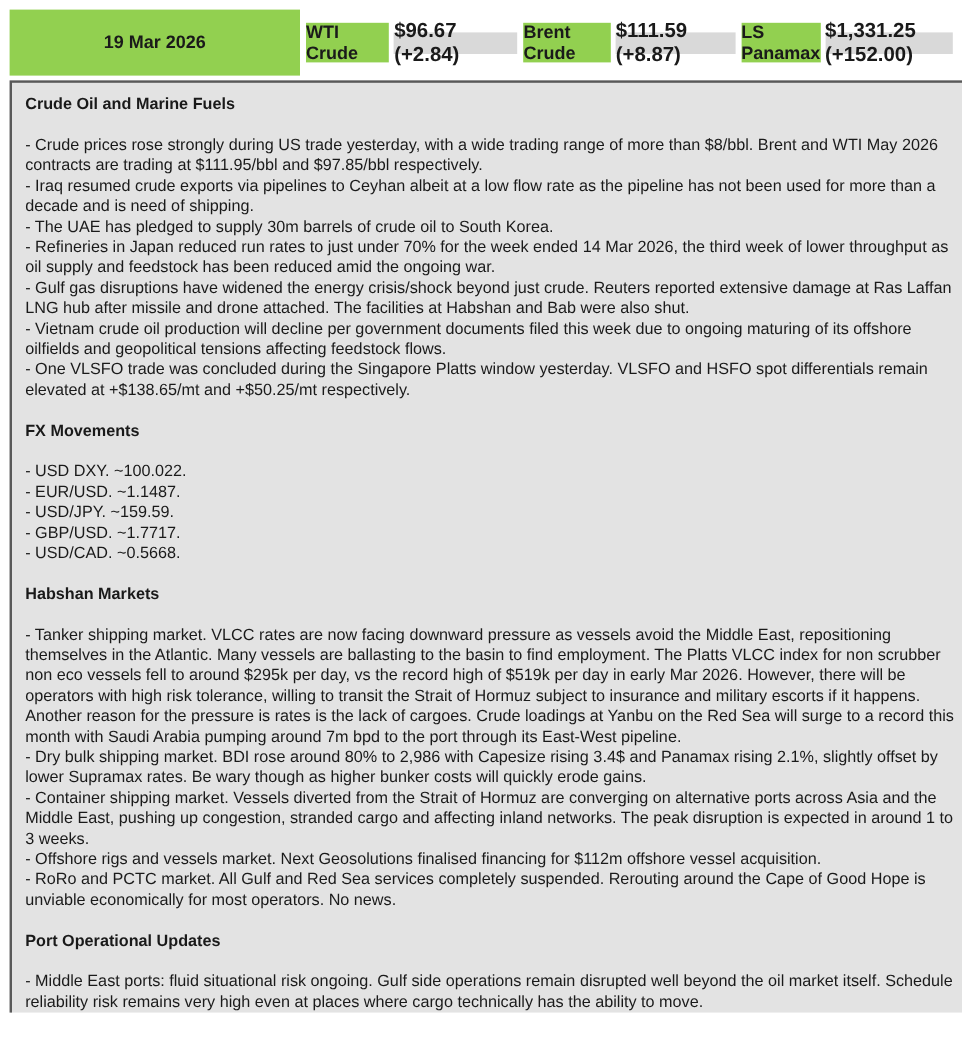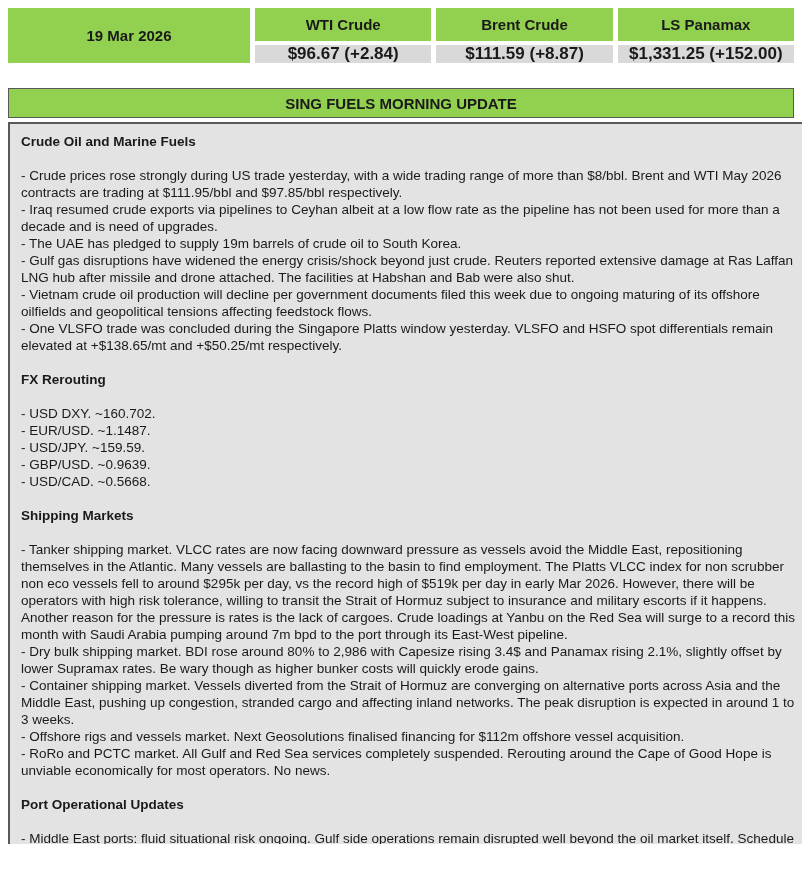--- a/index.html
+++ b/index.html
@@ -31,22 +31,22 @@
     align-items: center;
     justify-content: center;
     font-weight: bold;
     font-size: 15px;
     flex: none;
   }
   .price-col {
     width: 177px;
     flex: 1 1 0;
     display: flex;
-    flex-direction: column;
     gap: 4px;
+    align-items: center;
   }
   .price-head {
     height: 33px;
     background: #92D050;
     display: flex;
     align-items: center;
     justify-content: center;
     font-weight: bold;
     font-size: 15px;
   }
@@ -110,47 +110,45 @@
     <div class="price-col">
       <div class="price-head">Brent Crude</div>
       <div class="price-val">$111.59 (+8.87)</div>
     </div>
     <div class="price-col">
       <div class="price-head">LS Panamax</div>
       <div class="price-val">$1,331.25 (+152.00)</div>
     </div>
   </div>
 
-  <div class="banner">
-    <span>SING FUELS MORNING UPDATE</span>
-  </div>
 
   <div class="body-box">
 
     <div class="section">
       <div class="section-heading">Crude Oil and Marine Fuels</div>
       <div class="item">- Crude prices rose strongly during US trade yesterday, with a wide trading range of more than $8/bbl. Brent and WTI May 2026 contracts are trading at $111.95/bbl and $97.85/bbl respectively.</div>
-      <div class="item">- Iraq resumed crude exports via pipelines to Ceyhan albeit at a low flow rate as the pipeline has not been used for more than a decade and is need of upgrades.</div>
-      <div class="item">- The UAE has pledged to supply 19m barrels of crude oil to South Korea.</div>
+      <div class="item">- Iraq resumed crude exports via pipelines to Ceyhan albeit at a low flow rate as the pipeline has not been used for more than a decade and is need of shipping.</div>
+      <div class="item">- The UAE has pledged to supply 30m barrels of crude oil to South Korea.</div>
+      <div class="item">- Refineries in Japan reduced run rates to just under 70% for the week ended 14 Mar 2026, the third week of lower throughput as oil supply and feedstock has been reduced amid the ongoing war.</div>
       <div class="item">- Gulf gas disruptions have widened the energy crisis/shock beyond just crude. Reuters reported extensive damage at Ras Laffan LNG hub after missile and drone attached. The facilities at Habshan and Bab were also shut.</div>
       <div class="item">- Vietnam crude oil production will decline per government documents filed this week due to ongoing maturing of its offshore oilfields and geopolitical tensions affecting feedstock flows.</div>
       <div class="item">- One VLSFO trade was concluded during the Singapore Platts window yesterday. VLSFO and HSFO spot differentials remain elevated at +$138.65/mt and +$50.25/mt respectively.</div>
     </div>
 
     <div class="section">
-      <div class="section-heading">FX Rerouting</div>
-      <div class="item">- USD DXY. ~160.702.</div>
+      <div class="section-heading">FX Movements</div>
+      <div class="item">- USD DXY. ~100.022.</div>
       <div class="item">- EUR/USD. ~1.1487.</div>
       <div class="item">- USD/JPY. ~159.59.</div>
-      <div class="item">- GBP/USD. ~0.9639.</div>
+      <div class="item">- GBP/USD. ~1.7717.</div>
       <div class="item">- USD/CAD. ~0.5668.</div>
     </div>
 
     <div class="section">
-      <div class="section-heading">Shipping Markets</div>
+      <div class="section-heading">Habshan Markets</div>
       <div class="item">- Tanker shipping market. VLCC rates are now facing downward pressure as vessels avoid the Middle East, repositioning themselves in the Atlantic. Many vessels are ballasting to the basin to find employment. The Platts VLCC index for non scrubber non eco vessels fell to around $295k per day, vs the record high of $519k per day in early Mar 2026. However, there will be operators with high risk tolerance, willing to transit the Strait of Hormuz subject to insurance and military escorts if it happens. Another reason for the pressure is rates is the lack of cargoes. Crude loadings at Yanbu on the Red Sea will surge to a record this month with Saudi Arabia pumping around 7m bpd to the port through its East-West pipeline.</div>
       <div class="item">- Dry bulk shipping market. BDI rose around 80% to 2,986 with Capesize rising 3.4$ and Panamax rising 2.1%, slightly offset by lower Supramax rates. Be wary though as higher bunker costs will quickly erode gains.</div>
       <div class="item">- Container shipping market. Vessels diverted from the Strait of Hormuz are converging on alternative ports across Asia and the Middle East, pushing up congestion, stranded cargo and affecting inland networks. The peak disruption is expected in around 1 to 3 weeks.</div>
       <div class="item">- Offshore rigs and vessels market. Next Geosolutions finalised financing for $112m offshore vessel acquisition.</div>
       <div class="item">- RoRo and PCTC market. All Gulf and Red Sea services completely suspended. Rerouting around the Cape of Good Hope is unviable economically for most operators. No news.</div>
     </div>
 
     <div class="section">
       <div class="section-heading">Port Operational Updates</div>
       <div class="item">- Middle East ports: fluid situational risk ongoing. Gulf side operations remain disrupted well beyond the oil market itself. Schedule reliability risk remains very high even at places where cargo technically has the ability to move.</div>

